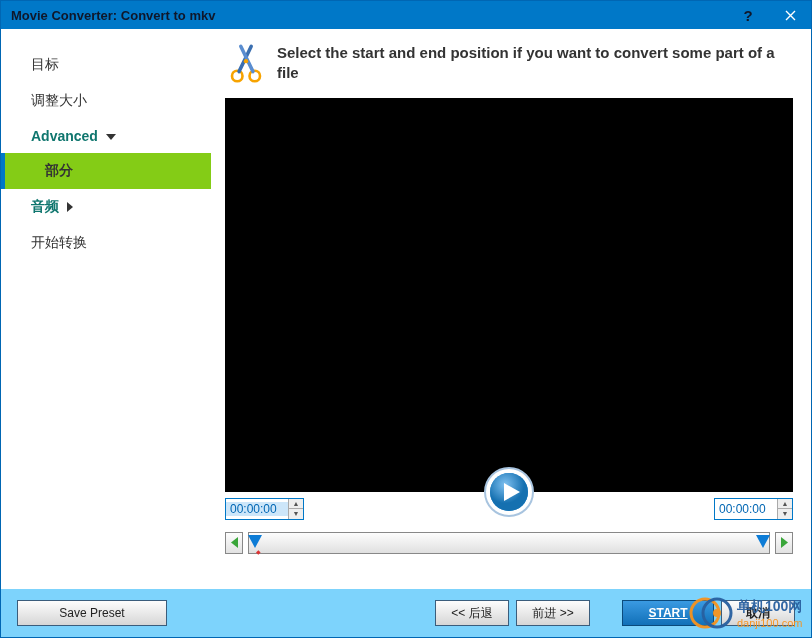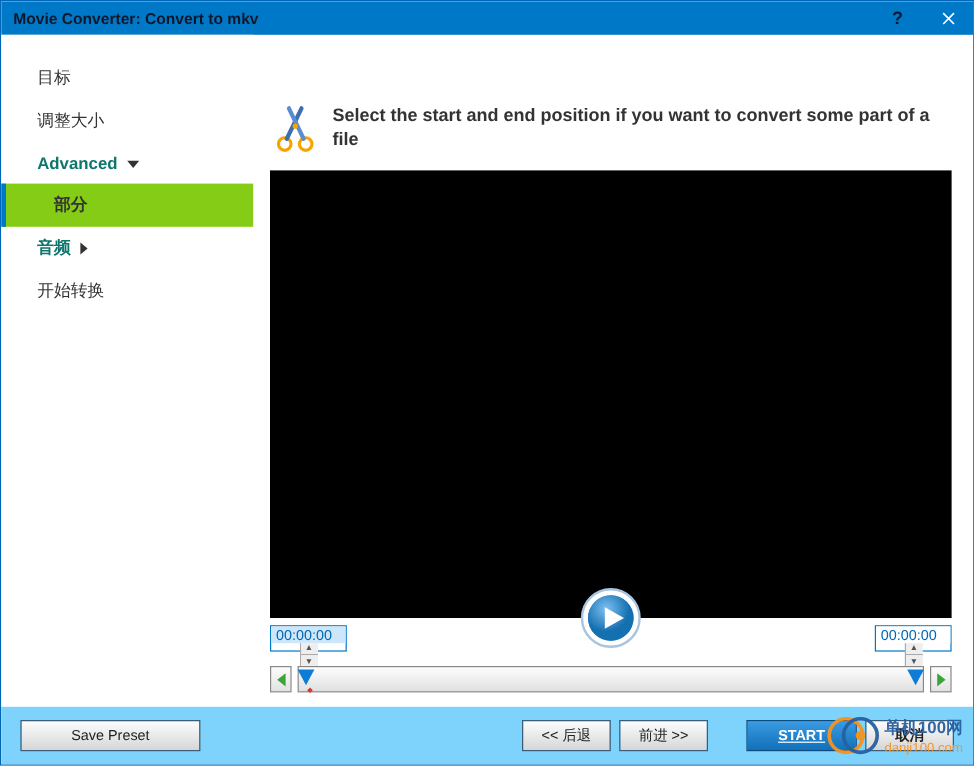--- a/index.html
+++ b/index.html
@@ -12,29 +12,29 @@
     .content-wrap { display: flex; height: 560px; }
     
     .sidebar { width: 210px; background: #fff; padding-top: 18px; }
     .nav-item { padding: 9px 0 9px 30px; font-size: 14px; cursor: pointer; color: #333; }
     .nav-item.bold { font-weight: bold; color: #0f766e; }
     .nav-item.selected { background: #84cc16; border-left: 4px solid #0078c8; padding-left: 40px; font-weight: bold; color: #333; }
     .tri-down { display: inline-block; width: 0; height: 0; border-left: 5px solid transparent; border-right: 5px solid transparent; border-top: 6px solid #333; margin-left: 4px; vertical-align: middle; }
     .tri-right { display: inline-block; width: 0; height: 0; border-top: 5px solid transparent; border-bottom: 5px solid transparent; border-left: 6px solid #333; margin-left: 4px; vertical-align: middle; }
     
     .main-panel { flex: 1; padding: 12px 18px 12px 14px; display: flex; flex-direction: column; }
-    .header-row { display: flex; align-items: flex-start; gap: 10px; margin-bottom: 14px; margin-top: 44px; }
+    .header-row { display: flex; align-items: flex-start; gap: 10px; margin-bottom: 14px; }
     .scissors-icon { width: 42px; height: 42px; flex-shrink: 0; }
     .header-text { font-weight: bold; font-size: 15px; color: #333; line-height: 1.35; padding-top: 2px; }
     
     .video-area { background: #000; height: 394px; position: relative; }
     .play-btn { position: absolute; bottom: -26px; left: 50%; transform: translateX(-50%); width: 52px; height: 52px; cursor: pointer; }
     
     .time-row { display: flex; justify-content: space-between; margin-top: 6px; align-items: center; }
-    .time-input-wrap { display: flex; align-items: center; border: 1px solid #0078c8; background: #fff; height: 22px; flex-direction: column; }
+    .time-input-wrap { display: flex; align-items: center; border: 1px solid #0078c8; background: #fff; height: 22px; }
     .time-input { border: none; width: 62px; padding: 0 4px; font-size: 12px; color: #0066b3; font-family: inherit; outline: none; }
     .time-input.start { background: #cde6f9; }
     .time-spin { display: flex; flex-direction: column; border-left: 1px solid #aaa; }
     .spin-btn { width: 14px; height: 10px; display: flex; align-items: center; justify-content: center; background: #eee; cursor: pointer; font-size: 7px; line-height: 1; color: #555; }
     .spin-btn:first-child { border-bottom: 1px solid #aaa; }
     
     .slider-row { display: flex; align-items: center; gap: 5px; margin-top: 12px; }
     .arrow-btn { width: 18px; height: 22px; border: 1px solid #888; background: linear-gradient(#fdfdfd,#e2e2e2); cursor: pointer; display: flex; align-items: center; justify-content: center; font-size: 11px; }
     .arrow-btn.left { color: #2a902a; }
     .arrow-btn.right { color: #2a902a; }

